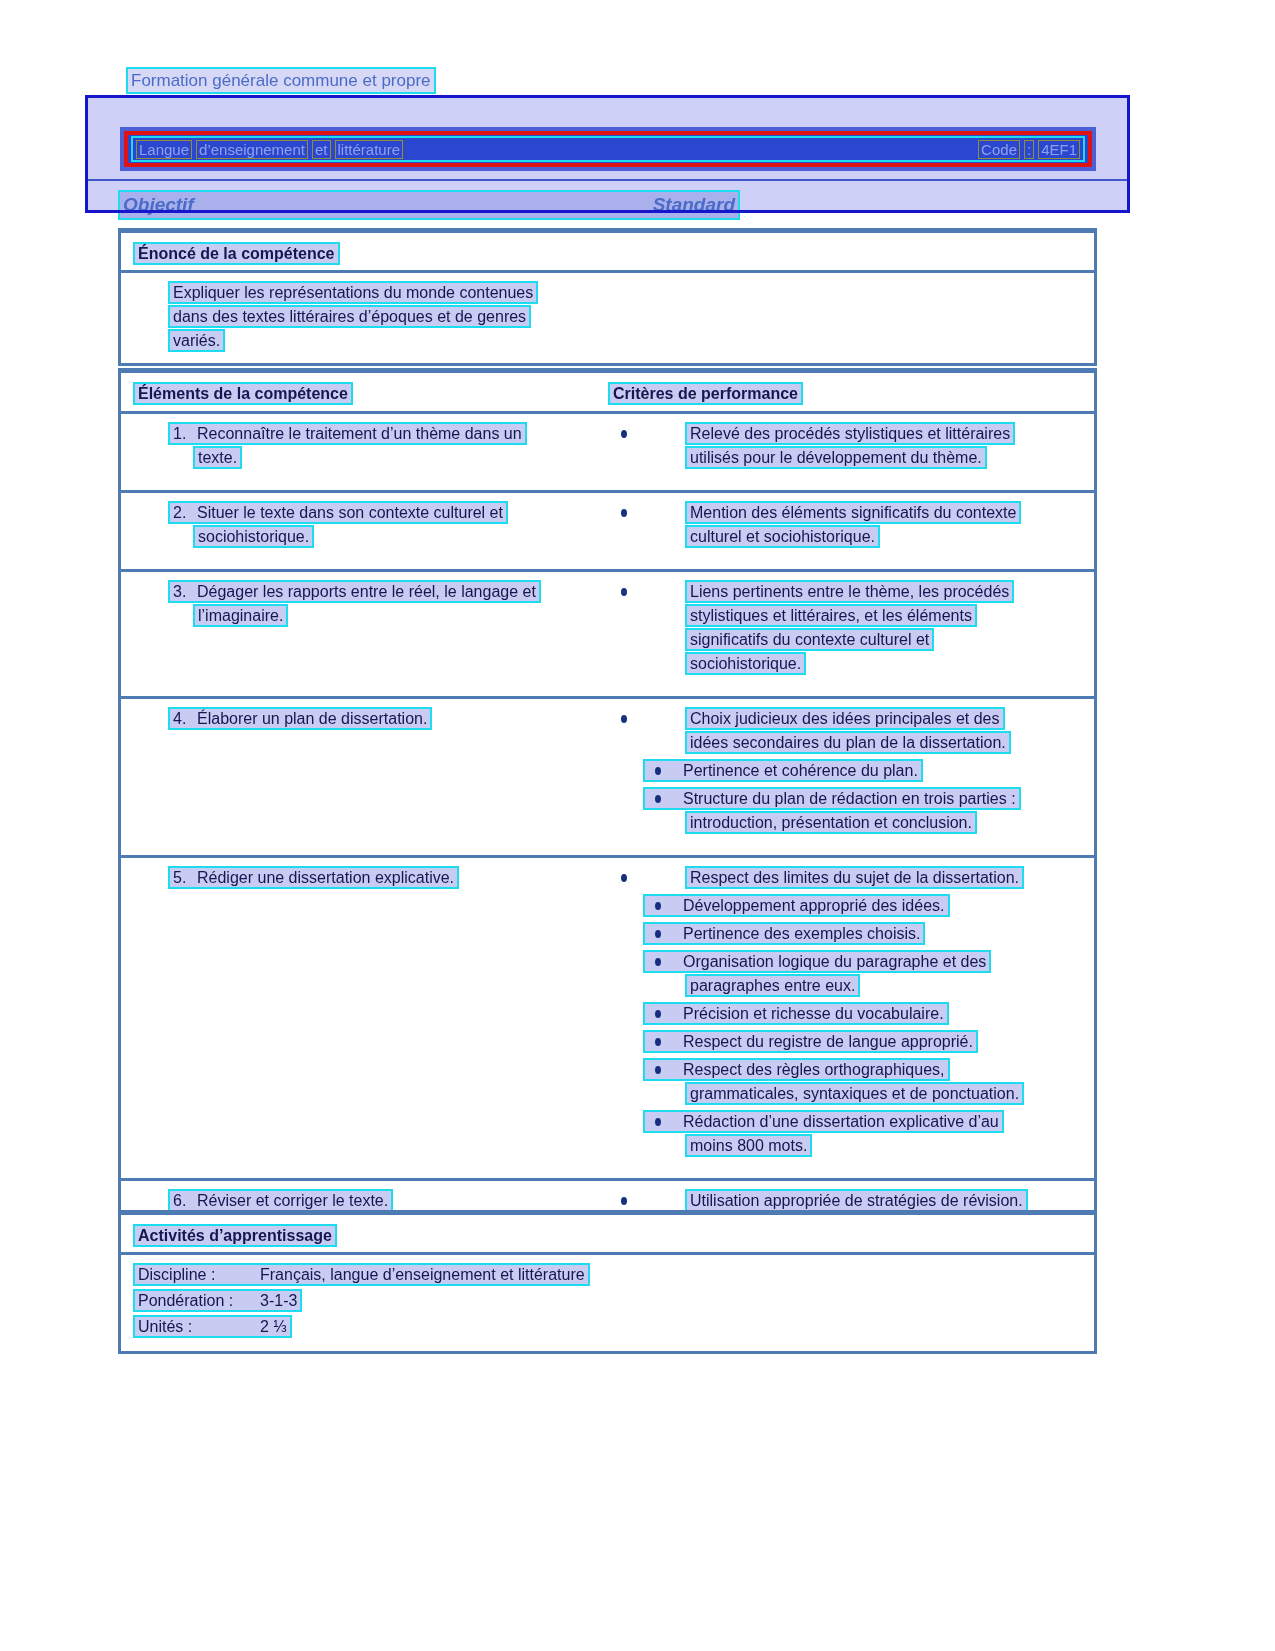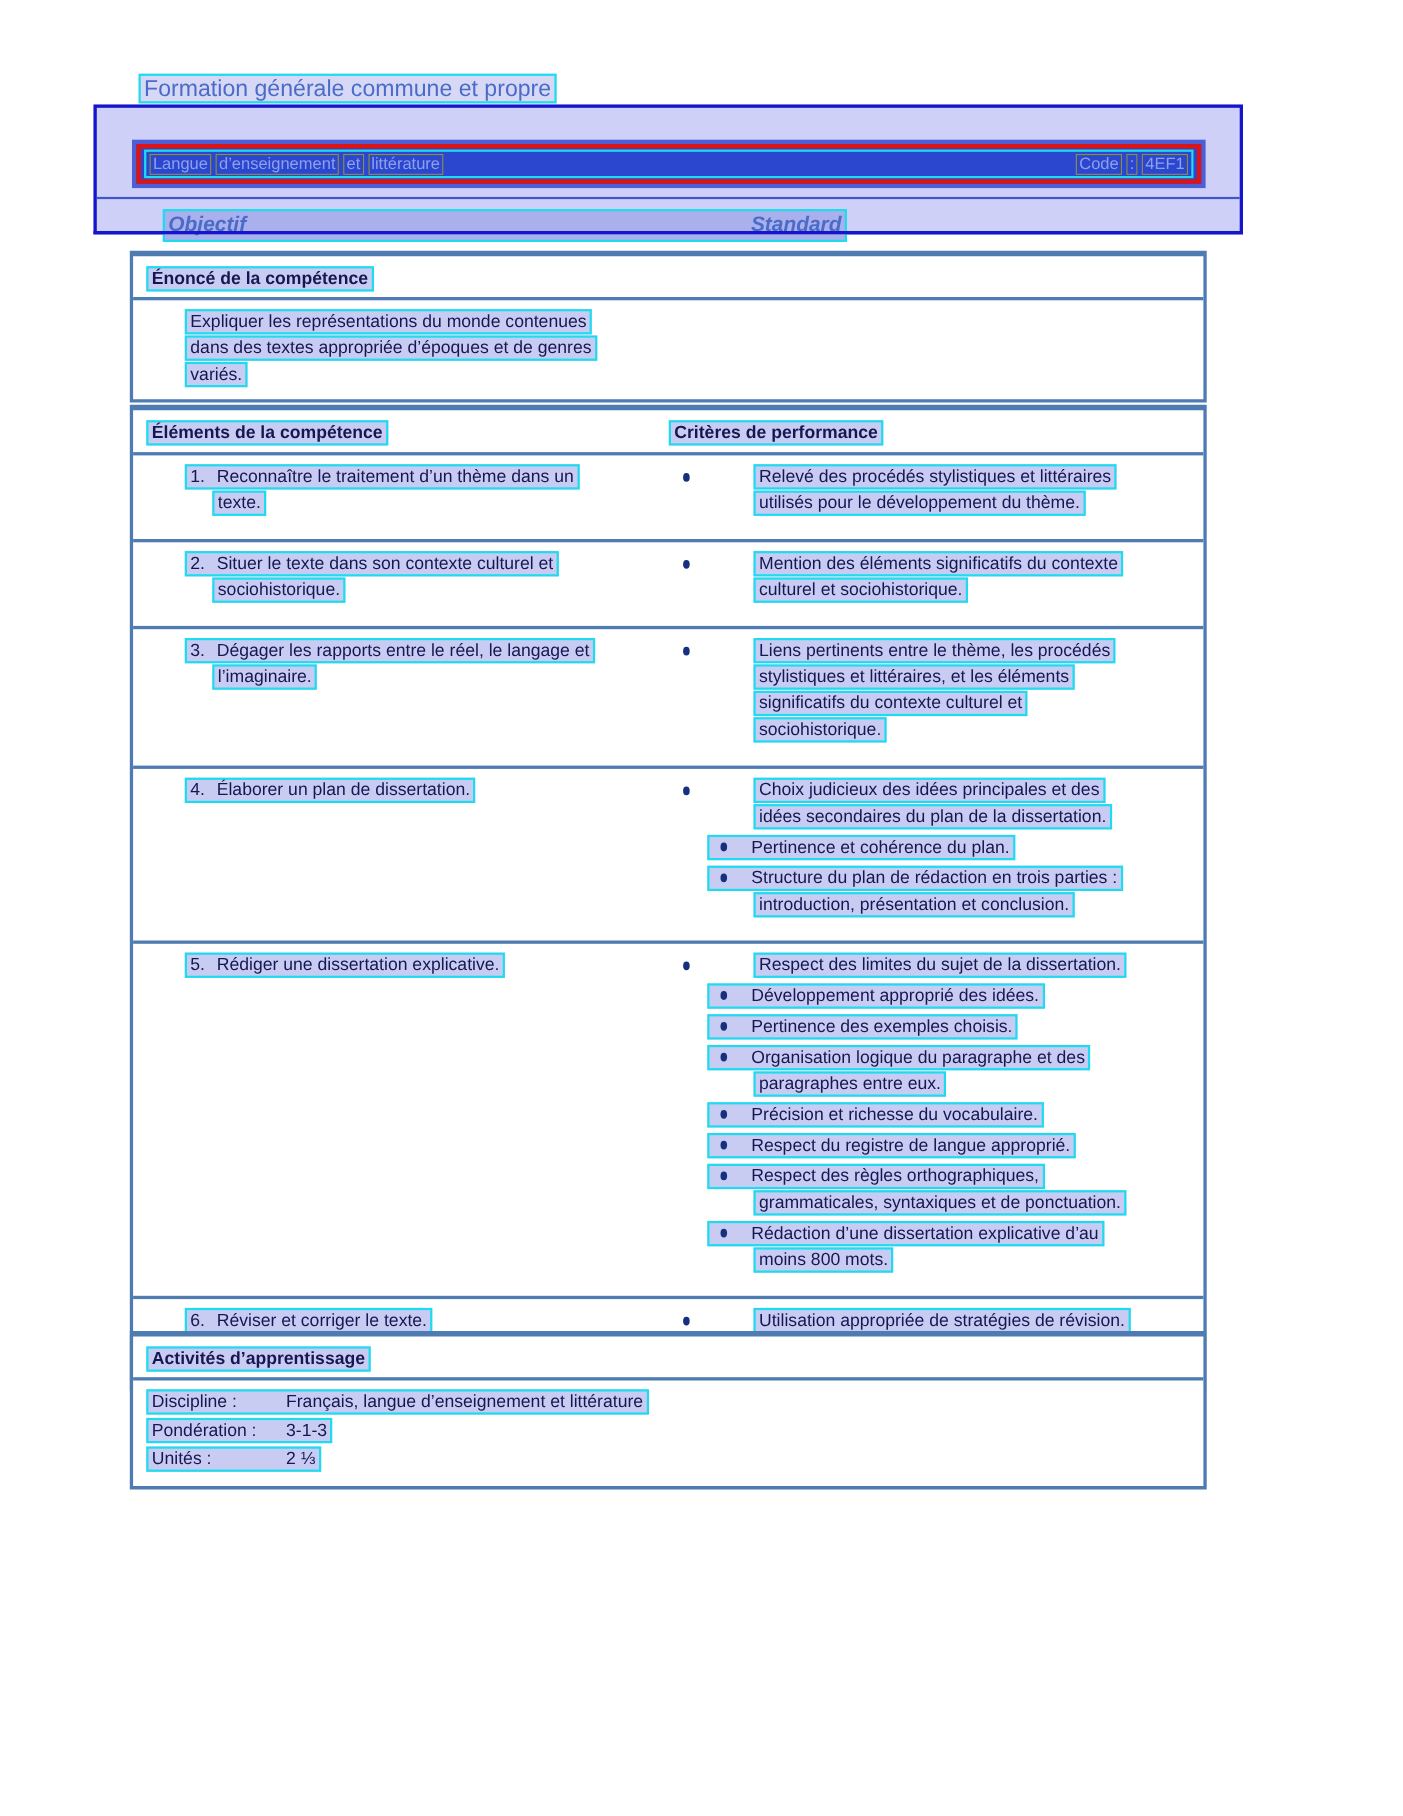--- a/index.html
+++ b/index.html
@@ -26,42 +26,42 @@
   }
   .hl{
     display:inline-block;background:var(--lav);border:2px solid var(--cyan);
     padding:1px 3px;font-size:16px;line-height:17px;color:var(--ink);
   }
   .line{margin:0 0 1px 0;white-space:nowrap;padding-left:35px;}
   .b{font-weight:bold;}
 
   
   .top-link-wrap{position:absolute;left:126px;top:67px;z-index:3;}
-  .top-link-wrap .hl{background:#d6d8f6;font-size:21px;line-height:21px;color:var(--accent);}
+  .top-link-wrap .hl{background:#d6d8f6;font-size:17px;line-height:21px;color:var(--accent);}
 
   
   .hero{position:absolute;left:85px;top:95px;width:1039px;height:112px;
         background:var(--heroFill);border:3px solid var(--heroBorder);}
   .hero-line{position:absolute;left:0;right:0;top:81px;height:2px;background:#4256cc;}
   .hero-bottom{position:absolute;left:-3px;right:-3px;bottom:-3px;height:3px;background:var(--heroBorder);z-index:2;}
 
   
   .title-bar{position:absolute;left:36px;top:33px;width:960px;height:28px;
              background:var(--barFill);border:4px solid var(--red);
              box-shadow:0 0 0 4px var(--barEdge);}
   .title-inner{position:absolute;left:3px;right:3px;top:1px;bottom:1px;
                border:2px solid var(--cyan);display:flex;align-items:center;
                justify-content:space-between;padding:0 3px;}
   .words{display:flex;align-items:center;}
   .wbox{border:1px solid var(--olive);color:var(--barText);font-size:15px;
         line-height:17px;padding:0 2px;margin-right:4px;white-space:nowrap;}
   .words .wbox:last-child{margin-right:0;}
 
   
-  .obj-row{position:absolute;left:60px;top:92px;z-index:1;}
+  .obj-row{position:absolute;left:30px;top:92px;z-index:1;}
   .obj-row .hl{background:var(--lav-hero);width:612px;display:flex;
                justify-content:space-between;font-size:19px;line-height:24px;}
   .obj-row .hl span{font-weight:bold;font-style:italic;color:var(--accent);}
 
   
   .panel{position:absolute;left:118px;width:973px;background:#ffffff;
          border:3px solid var(--steel);border-top-width:5px;}
   .panel-header{padding:9px 12px 5px 12px;border-bottom:3px solid var(--steel);}
   .panel-header .hl{font-weight:bold;}
   .panel-body{padding:8px 12px 10px 12px;}
@@ -127,21 +127,21 @@
 
   <div class="hero-bottom"></div>
 </div>
 
 <section class="panel enonce">
   <div class="panel-header">
     <span class="hl b">Énoncé de la compétence</span>
   </div>
   <div class="panel-body" id="enonce-body">
       <div class="line"><span class="hl">Expliquer les représentations du monde contenues</span></div>
-      <div class="line"><span class="hl">dans des textes appropriée d’époques et de genres</span></div>
+      <div class="line"><span class="hl">dans des textes littéraires d’époques et de genres</span></div>
       <div class="line"><span class="hl">variés.</span></div>
     </div>
 </section>
 
 <section class="panel tbl">
   <div class="thead">
     <div class="cl">
       <span class="hl b">Éléments de la compétence</span>
     </div>
     <div class="cr">

